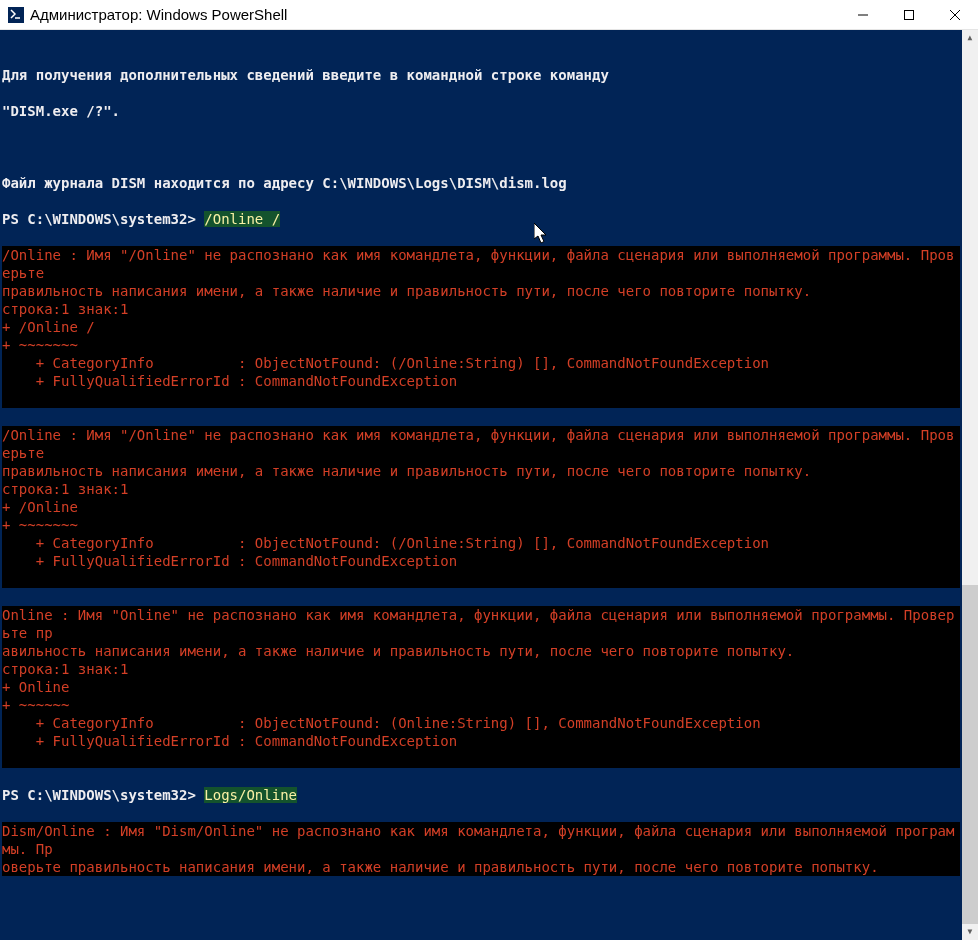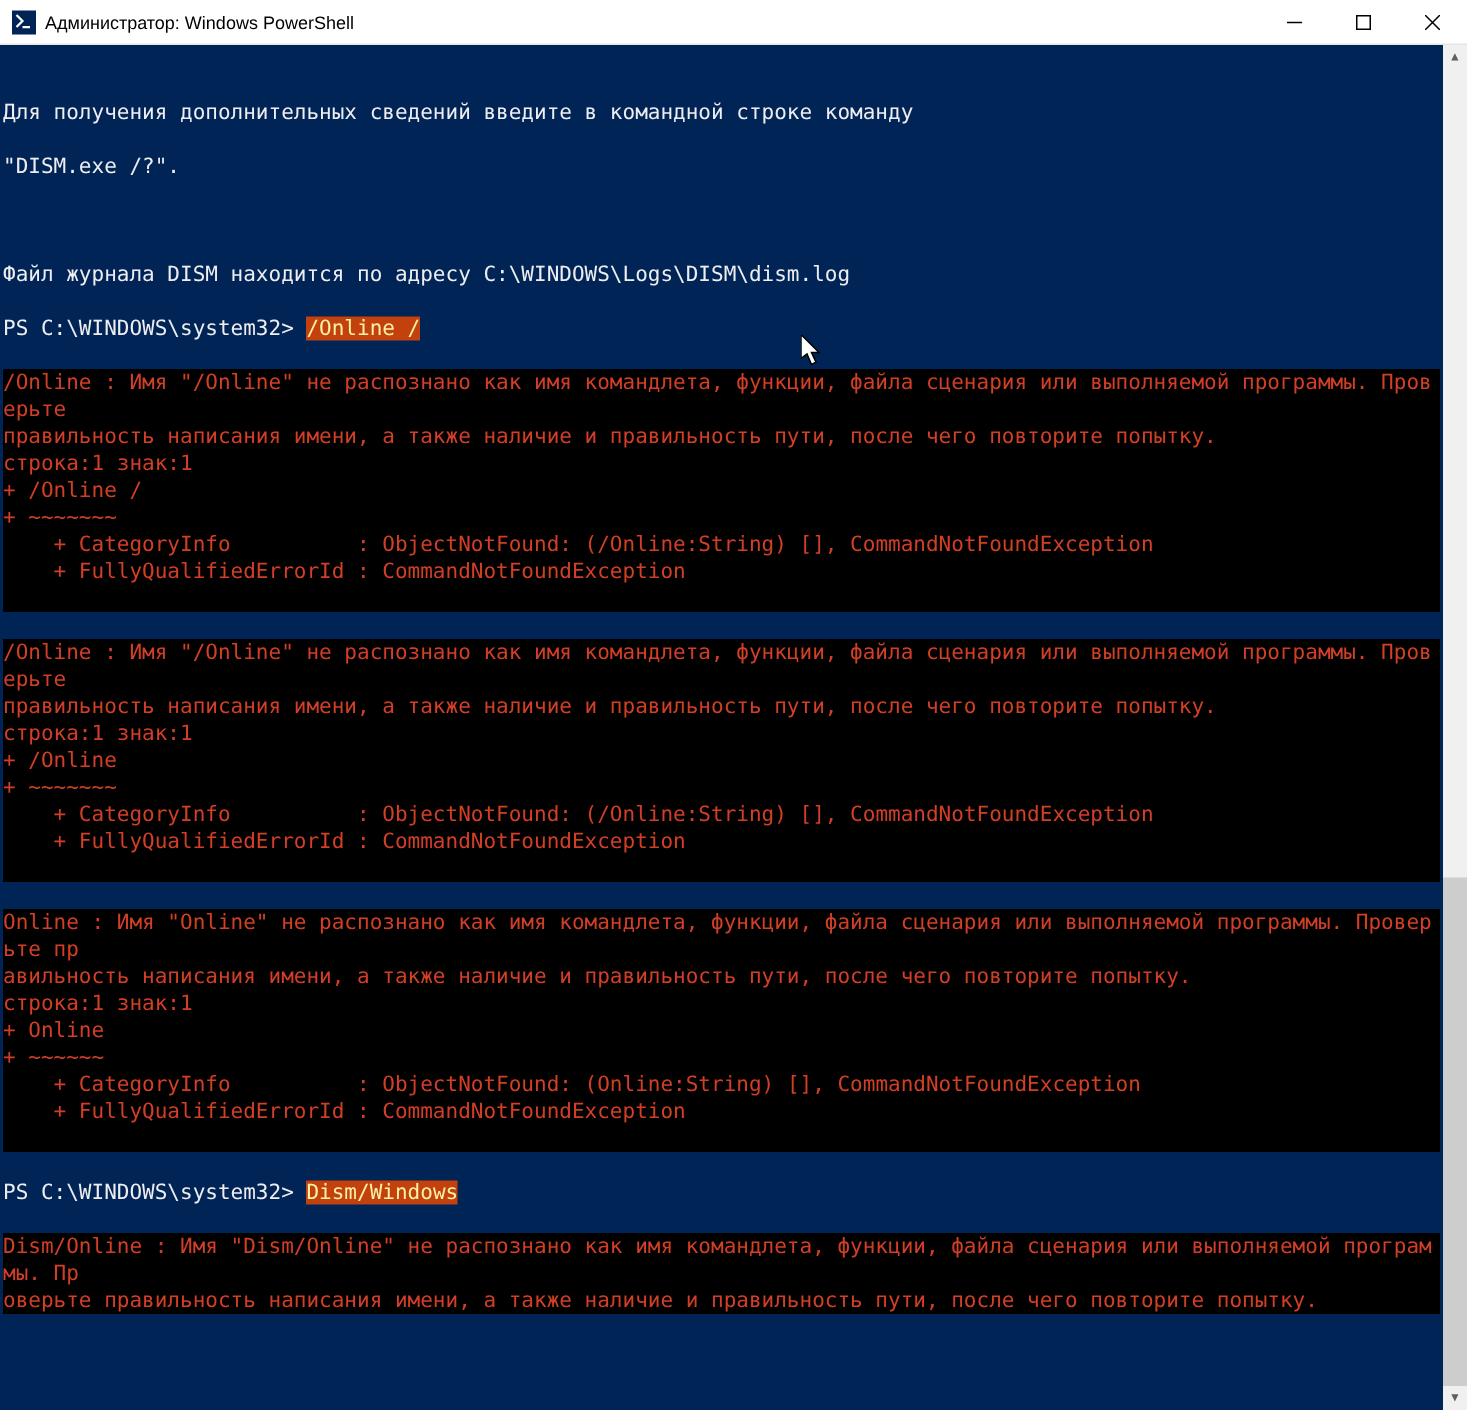--- a/index.html
+++ b/index.html
@@ -24,21 +24,21 @@
       height: 16px;
       margin: 0 6px 0 8px;
       background: #012456;
       display: flex;
       align-items: center;
       justify-content: center;
     }
     .titlebar-icon svg { width: 12px; height: 12px; }
     .titlebar-title {
       font-family: "Segoe UI", Tahoma, sans-serif;
-      font-size: 12px;
+      font-size: 15px;
       color: #000;
       flex: 1;
     }
     .titlebar-controls {
       display: flex;
       height: 100%;
     }
     .titlebar-btn {
       width: 46px;
       height: 100%;
@@ -85,22 +85,22 @@
       background: #f0f0f0;
       font-size: 8px;
       color: #606060;
     }
     .scrollbar-arrow.up { top: 0; }
     .scrollbar-arrow.down { bottom: 0; }
     .term-content {
       padding: 0 2px;
       width: calc(100% - 16px);
     }
-    .white { color: #eeedf0; background: #012456; }
-    .yellow { color: #f9f1a5; background: #c2410c; }
+    .white { color: #eeedf0; background: #012456; font-weight: bold; }
+    .yellow { color: #f9f1a5; background: #14532d; }
     .err { color: #d33f26; background: #000000; display: block; }
     .prompt-segment { background: #012456; }
     .cursor-pointer {
       position: absolute;
       left: 534px;
       top: 157px;
       pointer-events: none;
     }
     .cursor-pointer svg { display: block; }
   </style>
@@ -136,21 +136,21 @@
 <div class="terminal">
 <div class="term-content">
 <span class="white" style="display: block;">Для получения дополнительных сведений введите в командной строке команду</span>
 <span class="white" style="display: block;">"DISM.exe /?".</span>
 <span class="white" style="display: block;"> </span>
 <span class="white" style="display: block;">Файл журнала DISM находится по адресу C:\WINDOWS\Logs\DISM\dism.log</span>
 <span class="prompt-segment" style="display: block;"><span class="white">PS C:\WINDOWS\system32&gt; </span><span class="yellow">/Online /</span></span>
 <span class="err" style="display: block;">/Online : Имя "/Online" не распознано как имя командлета, функции, файла сценария или выполняемой программы. Проверьте</span><span class="err" style="display: block;">правильность написания имени, а также наличие и правильность пути, после чего повторите попытку.</span><span class="err" style="display: block;">строка:1 знак:1</span><span class="err" style="display: block;">+ /Online /</span><span class="err" style="display: block;">+ ~~~~~~~</span><span class="err" style="display: block;">    + CategoryInfo          : ObjectNotFound: (/Online:String) [], CommandNotFoundException</span><span class="err" style="display: block;">    + FullyQualifiedErrorId : CommandNotFoundException</span><span class="err" style="display: block;"> </span>
 <span class="err" style="display: block;">/Online : Имя "/Online" не распознано как имя командлета, функции, файла сценария или выполняемой программы. Проверьте</span><span class="err" style="display: block;">правильность написания имени, а также наличие и правильность пути, после чего повторите попытку.</span><span class="err" style="display: block;">строка:1 знак:1</span><span class="err" style="display: block;">+ /Online</span><span class="err" style="display: block;">+ ~~~~~~~</span><span class="err" style="display: block;">    + CategoryInfo          : ObjectNotFound: (/Online:String) [], CommandNotFoundException</span><span class="err" style="display: block;">    + FullyQualifiedErrorId : CommandNotFoundException</span><span class="err" style="display: block;"> </span>
 <span class="err" style="display: block;">Online : Имя "Online" не распознано как имя командлета, функции, файла сценария или выполняемой программы. Проверьте пр</span><span class="err" style="display: block;">авильность написания имени, а также наличие и правильность пути, после чего повторите попытку.</span><span class="err" style="display: block;">строка:1 знак:1</span><span class="err" style="display: block;">+ Online</span><span class="err" style="display: block;">+ ~~~~~~</span><span class="err" style="display: block;">    + CategoryInfo          : ObjectNotFound: (Online:String) [], CommandNotFoundException</span><span class="err" style="display: block;">    + FullyQualifiedErrorId : CommandNotFoundException</span><span class="err" style="display: block;"> </span>
-<span class="prompt-segment" style="display: block;"><span class="white">PS C:\WINDOWS\system32&gt; </span><span class="yellow">Dism/Windows</span></span>
+<span class="prompt-segment" style="display: block;"><span class="white">PS C:\WINDOWS\system32&gt; </span><span class="yellow">Logs/Online</span></span>
 <span class="err" style="display: block;">Dism/Online : Имя "Dism/Online" не распознано как имя командлета, функции, файла сценария или выполняемой программы. Пр</span><span class="err" style="display: block;">оверьте правильность написания имени, а также наличие и правильность пути, после чего повторите попытку.</span>
 
 
 
 
 
 
 
 
 

